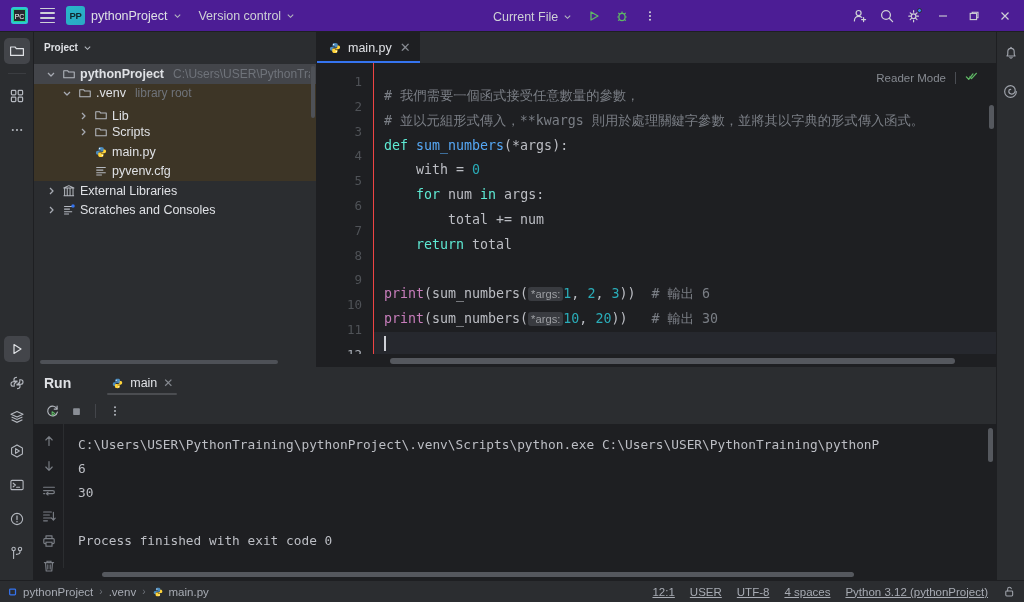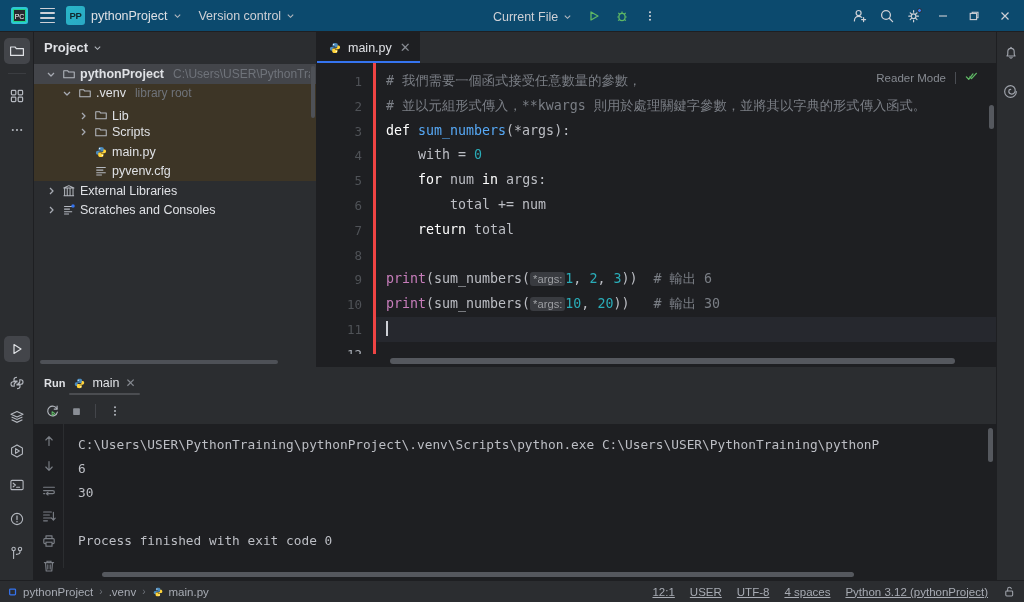--- a/index.html
+++ b/index.html
@@ -7,21 +7,21 @@
     width: 1024px; height: 602px;
     background: #1e1f22;
     font-family: "Liberation Sans", sans-serif;
     color: #dfe1e5;
     overflow: hidden;
   }
   .app { position: relative; width: 1024px; height: 602px; display: flex; flex-direction: column; }
 
   
   .titlebar {
-    height: 32px; background: #0c4a6e; display: flex; align-items: center;
+    height: 32px; background: #4c1d95; display: flex; align-items: center;
     flex: 0 0 32px; padding: 0 4px 0 6px; border-bottom: 1px solid #1e1f22;
   }
   .tb-left { display: flex; align-items: center; gap: 2px; }
   .tb-center { flex: 1; display: flex; align-items: flex-end; justify-content: center; gap: 2px; }
   .tb-right { display: flex; align-items: center; gap: 1px; }
   .icon-btn {
     width: 26px; height: 26px; display: flex; align-items: center; justify-content: center;
     border-radius: 4px; color: #b4b8bf; position: relative;
   }
   .win-btn { width: 30px; height: 28px; display:flex; align-items:center; justify-content:center; color:#ced0d6; }
@@ -75,21 +75,21 @@
   .center { flex: 1; display: flex; flex-direction: column; min-width: 0; }
   .upper { flex: 1; display: flex; min-height: 0; }
 
   
   .projpanel {
     width: 283px; flex: 0 0 283px; background: #2b2d30; display: flex; flex-direction: column;
     border-right: 1px solid #1e1f22; position: relative;
   }
   .pp-header {
     height: 30px; display: flex; align-items: center; gap: 5px; padding: 0 10px;
-    font-size: 13px; color: #dfe1e5; font-weight: bold; flex: 0 0 30px;
+    font-size: 10px; color: #dfe1e5; font-weight: bold; flex: 0 0 30px;
   }
   .pp-header .chev { color: #b4b8bf; }
   .tree { flex: 1; overflow: hidden; font-size: 12.5px; padding-top: 2px; position: relative; }
   .trow {
     height: 19.5px; display: flex; align-items: center; gap: 4px;
     padding-right: 6px; white-space: nowrap; color: #dfe1e5; position: relative;
   }
   .trow.selected { background: #43454a; }
   .trow.venv-tint { background: #3d3526; }
   .twist { width: 13px; height: 13px; flex: 0 0 13px; display: flex; align-items: center; justify-content: center; color: #a7abb3; }
@@ -112,28 +112,28 @@
 
   .edbody { flex: 1; display: flex; position: relative; overflow: hidden; background: #1e1f22; }
   .gutter {
     width: 56px; flex: 0 0 56px; background: #1e1f22; padding-top: 7px;
     font-family: "DejaVu Sans Mono", monospace; font-size: 12.5px; color: #4f5257;
     text-align: right; position: relative;
   }
   .gnum { height: 24.8px; line-height: 24.8px; padding-right: 11px; }
   .gnum.cur { color: #a9adb5; }
   .code {
-    flex: 1; padding-top: 6px; font-family: "DejaVu Sans Mono", monospace;
+    flex: 1; padding-top: 21px; font-family: "DejaVu Sans Mono", monospace;
     font-size: 13.3px; position: relative; overflow: hidden; white-space: nowrap;
-    border-left: 3px solid #ef4444;
+    border-left: 1px solid #ef4444;
   }
   .cline { height: 24.8px; line-height: 24.8px; padding-left: 10px; white-space: pre; }
   .cline.current { background: #26282e; }
   .cm { color: #7a7e85; }
-  .kw { color: #ffffff; }
+  .kw { color: #5eead4; }
   .fn { color: #56a8f5; }
   .num { color: #2aacb8; }
   .pl { color: #c77dbb; }
   .id { color: #bcbec4; }
   .hint {
     color: #9d9fa3; background: #393b40; border-radius: 3px;
     padding: 1px 3px; font-size: 11.2px; font-family: "Liberation Sans", sans-serif;
   }
   .caret { display: inline-block; width: 1.5px; height: 15px; background: #ced0d6; vertical-align: -3px; }
 
@@ -142,21 +142,21 @@
     font-size: 11.5px; color: #868a91; z-index: 5;
   }
   .insp-sep { width: 1px; height: 12px; background: #4a4d53; }
   .ed-scroll-v { position: absolute; right: 2px; top: 42px; width: 5px; height: 24px; background: #55585e; border-radius: 3px; z-index: 6; }
   .ed-hscroll-track { height: 13px; background: #1e1f22; display: flex; align-items: center; flex: 0 0 13px; border-top: 1px solid #1e1f22; }
   .ed-hscroll { height: 6px; background: #55585e; border-radius: 3px; margin-left: 73px; width: 565px; }
 
   
   .runpanel { height: 213px; flex: 0 0 213px; background: #1e1f22; display: flex; flex-direction: column; border-top: 1px solid #2b2d30; }
   .run-header { height: 30px; flex: 0 0 30px; display: flex; align-items: center; gap: 2px; padding: 0 10px; background: #2b2d30; }
-  .run-title { font-size: 11px; font-weight: bold; color: #dfe1e5; margin-right: 0; }
+  .run-title { font-size: 14px; font-weight: bold; color: #dfe1e5; margin-right: 32px; }
   .run-tab {
     height: 30px; display: flex; align-items: center; gap: 6px; padding: 0 6px;
     font-size: 12.5px; color: #dfe1e5; position: relative;
   }
   .run-tab::after { content:""; position:absolute; left:2px; right:2px; bottom:3px; height:2px; background:#4b4d51; border-radius:1px;}
   .run-tab .close { color: #868a91; font-size: 12px; }
   .run-toolbar { height: 26px; flex: 0 0 26px; display: flex; align-items: center; gap: 3px; padding-left: 8px; background: #2b2d30; }
   .rtb { width: 21px; height: 21px; display: flex; align-items: center; justify-content: center; color: #b4b8bf; border-radius: 3px; }
   .rtb-sep { width: 1px; height: 14px; background: #43454a; margin: 0 5px; }
   .run-main { flex: 1; display: flex; min-height: 0; position: relative; background: #1e1f22; }

